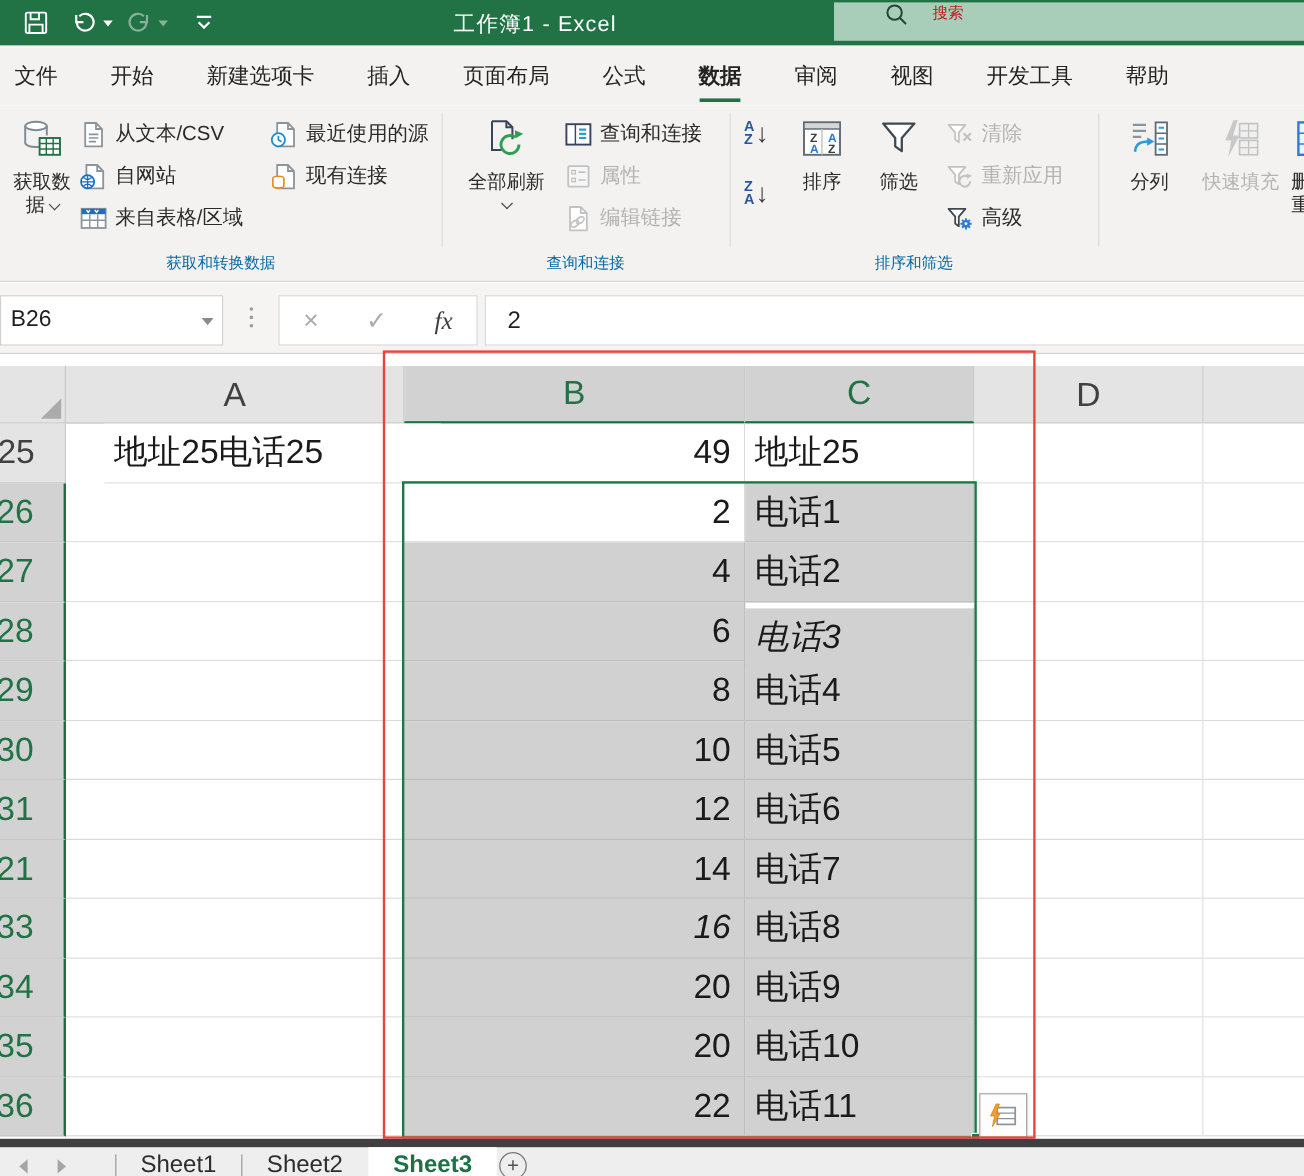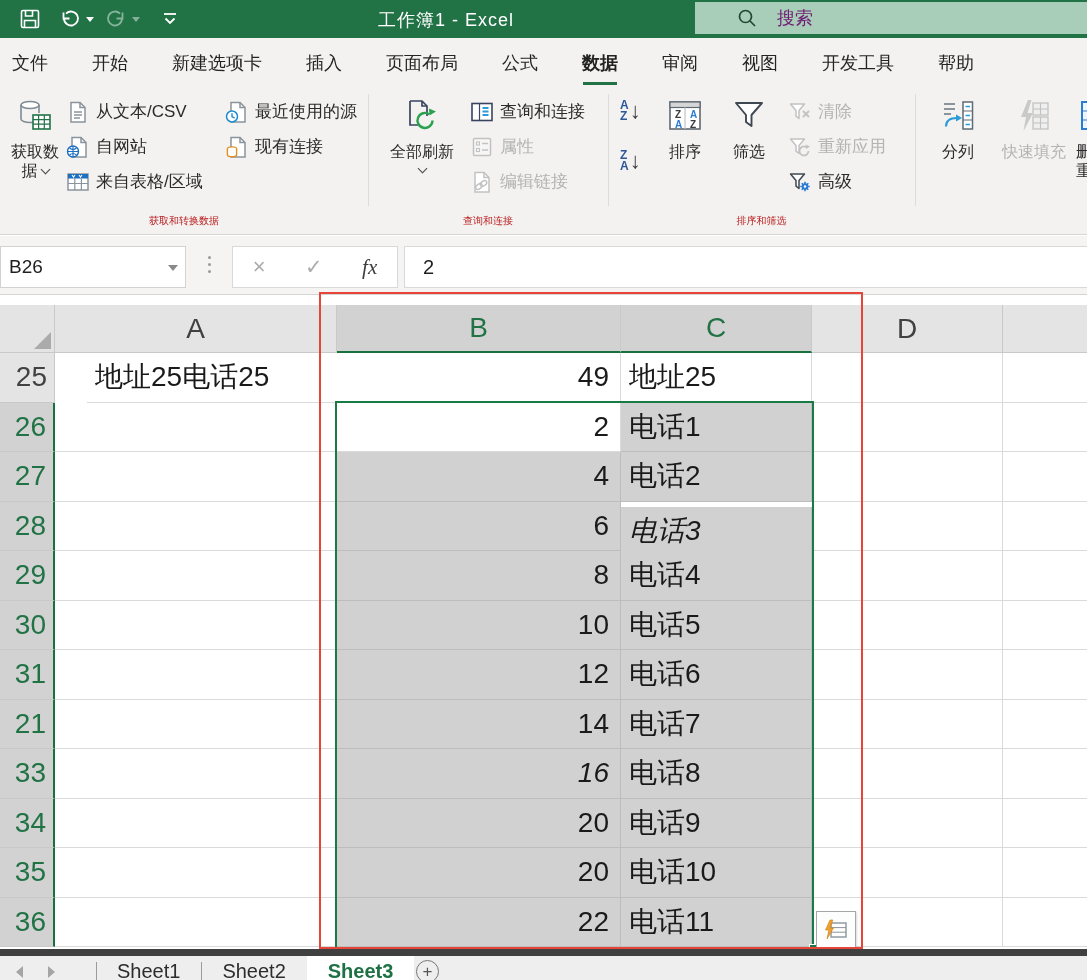--- a/index.html
+++ b/index.html
@@ -7,34 +7,34 @@
        font-family:"Liberation Sans","DejaVu Sans",sans-serif;-webkit-font-smoothing:antialiased;}
   .app *{box-sizing:border-box;}
 
   
   .titlebar{position:absolute;left:0;top:0;right:0;height:38px;background:#217346;color:#fff;}
   .qa{position:absolute;top:7px;width:24px;height:24px;}
   .qa svg{display:block;}
   .chevW{position:absolute;top:17px;width:0;height:0;border-left:4px solid transparent;border-right:4px solid transparent;border-top:5px solid #fff;}
   .dim{opacity:.45;}
   .wintitle{position:absolute;left:378px;top:8px;font-size:18px;letter-spacing:1px;white-space:nowrap;}
-  .searchbox{position:absolute;left:695px;top:2px;right:0;height:32px;background:#a8cdb8;color:#701a75;
-             display:flex;align-items:center;font-size:18px;}
+  .searchbox{position:absolute;left:695px;top:2px;right:0;height:32px;background:#a8cdb8;color:#b91c1c;
+             display:flex;font-size:13px;}
   .searchbox svg{margin-left:42px;margin-right:20px;flex:0 0 auto;}
 
   
   .tabsrow{position:absolute;left:0;top:38px;right:0;height:50px;background:#f3f2f1;display:flex;gap:44px;padding-left:12px;font-size:18px;color:#242424;}
   .rtab{position:relative;height:50px;display:flex;align-items:center;white-space:nowrap;cursor:default;}
   .rtab.active{font-weight:bold;color:#222;}
   .rtab.active::after{content:"";position:absolute;left:1px;right:1px;bottom:3px;height:3px;background:#217346;}
 
   
   .ribbon{position:absolute;left:0;top:88px;right:0;height:147px;background:#f3f2f1;border-bottom:1px solid #d5d5d5;}
   .vdiv{position:absolute;top:6px;height:112px;width:1px;background:#dcdcdc;}
-  .grplabel{position:absolute;bottom:6px;font-size:10px;color:#b91c1c;text-align:center;white-space:nowrap;}
+  .grplabel{position:absolute;bottom:6px;font-size:13px;color:#0369a1;text-align:center;white-space:nowrap;}
   .bigbtn{position:absolute;top:2px;height:120px;display:flex;flex-direction:column;align-items:center;
           font-size:16px;line-height:19px;color:#2b2b2b;text-align:center;cursor:default;}
   .bigbtn .bicon{margin:8px 0 4px;}
   .smbtn{position:absolute;height:31px;display:flex;align-items:center;gap:6px;font-size:17px;color:#2b2b2b;white-space:nowrap;cursor:default;}
   .smbtn .sicon{width:24px;height:24px;flex:0 0 auto;}
   .disabled{color:#b3b3b3;}
   .chevD{width:7px;height:7px;border-right:1.6px solid #444;border-bottom:1.6px solid #444;transform:rotate(45deg);margin-top:4px;}
   .sortpair{display:flex;align-items:center;cursor:default;position:absolute;}
   .azcol{display:flex;flex-direction:column;font-size:12px;font-weight:bold;color:#2b579a;line-height:11px;}
   .sortarrow{font-size:22px;color:#3c3c3c;margin-left:1px;line-height:22px;}
@@ -55,21 +55,21 @@
           font-size:20px;color:#1f1f1f;line-height:40px;padding-left:18px;}
 
   
   #gridArea{position:absolute;left:0;top:295px;width:1087px;height:654px;background:#fff;overflow:hidden;font-size:28px;color:#1a1a1a;}
   .corner{position:absolute;left:0;top:10px;width:55px;height:48px;background:#e4e4e4;border-right:1px solid #c9c9c9;border-bottom:1px solid #c9c9c9;}
   .cornertri{position:absolute;right:3px;bottom:3px;width:0;height:0;border-left:17px solid transparent;border-bottom:17px solid #ababab;}
   .colhdr{position:absolute;top:10px;height:48px;background:#e4e4e4;border-right:1px solid #c9c9c9;border-bottom:1px solid #c9c9c9;
           display:flex;align-items:center;justify-content:center;font-size:28px;color:#414141;}
   .colhdr.sel{background:#d2d2d2;color:#217346;border-bottom:2px solid #17703e;}
   .rowhdr{position:absolute;left:0;width:55px;background:#e4e4e4;border-right:1px solid #c9c9c9;border-bottom:1px solid #c9c9c9;
-          display:flex;align-items:center;justify-content:flex-end;padding-right:7px;font-size:28px;color:#414141;}
+          display:flex;align-items:center;justify-content:flex-end;padding-right:25px;font-size:28px;color:#414141;}
   .rowhdr.sel{background:#d2d2d2;color:#217346;border-right:2px solid #17703e;}
   .cell{position:absolute;border-right:1px solid #dadada;border-bottom:1px solid #dadada;display:flex;align-items:center;
         padding:0 8px;white-space:nowrap;overflow:hidden;background:#fff;}
   .cell.num{justify-content:flex-end;padding-right:11px;}
   .cell.fill{background:#d1d1d1;border-right-color:#bdbdbd;border-bottom-color:#bdbdbd;}
   .cell.active{background:#fff;}
   .selbox{position:absolute;border:2px solid #1a7a44;pointer-events:none;z-index:5;}
   .fillhandle{position:absolute;right:-5px;bottom:-5px;width:8px;height:8px;background:#1a7a44;border:1px solid #fff;}
   .ffbtn{position:absolute;left:816px;top:616px;width:40px;height:37px;background:#fdfdfd;border:1px solid #a6a6a6;z-index:8;
          display:flex;align-items:center;justify-content:center;box-shadow:1px 1px 2px rgba(0,0,0,.15);}

